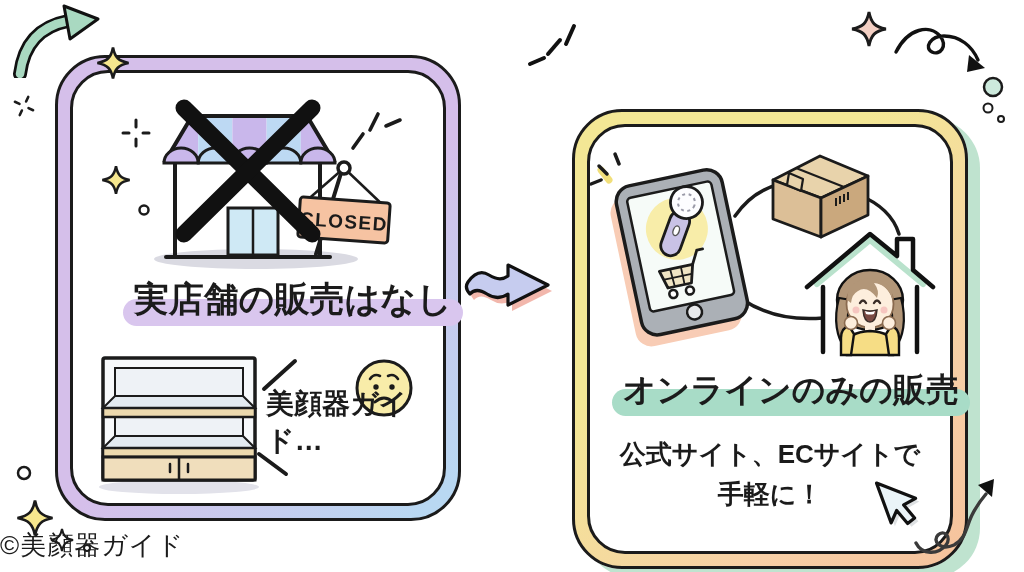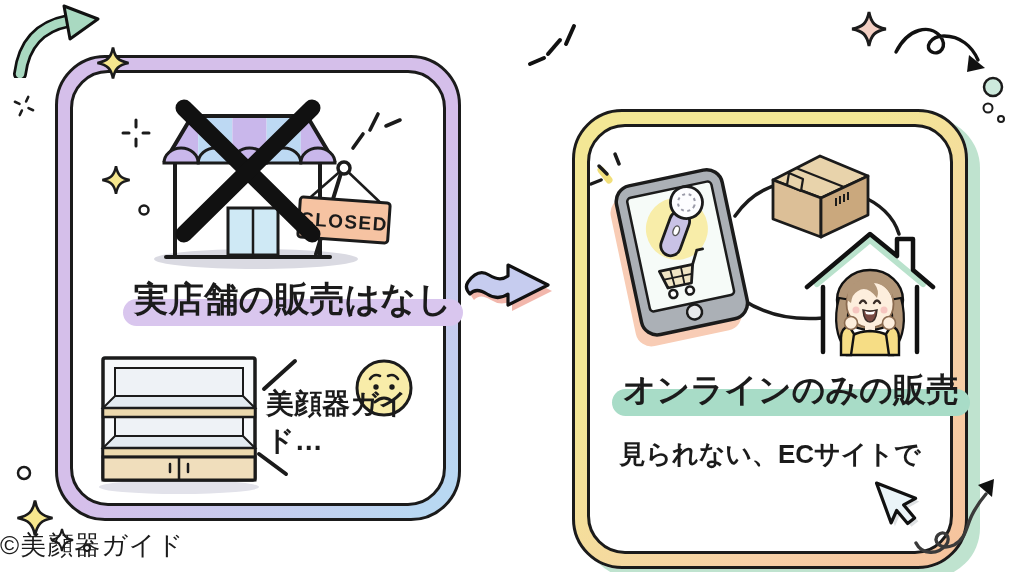--- a/index.html
+++ b/index.html
@@ -214,21 +214,22 @@
       <path d="M324,215 L324,198 Q324,188 316,186 L311,194 L314,215 Z" fill="#f6dd85" stroke="#111" stroke-width="2.4"></path>
       <circle cx="276" cy="183" r="6.5" fill="#fdeedd" stroke="#8a6a4f" stroke-width="1.6"></circle>
       <circle cx="314" cy="183" r="6.5" fill="#fdeedd" stroke="#8a6a4f" stroke-width="1.6"></circle>
     </g>
   </svg>
 
   <div class="headline" id="right-headline">
     <span class="hl hl-mint">オンラインのみの販売</span>
   </div>
   <div id="right-caption">
-    <div>見られない、ECサイトで</div>
+    <div>公式サイト、ECサイトで</div>
+    <div>手軽に！</div>
   </div>
 
   <svg class="illu" style="left:292px;top:360px;z-index:4" width="60" height="66" viewBox="0 0 60 66">
     <g transform="rotate(-12 26 26)">
       <path d="M13,8 L19,50 L27,39 L35,54 L43,50 L35,35 L48,31 Z" fill="#c8cdd1" opacity="0.6" transform="translate(3,4)"></path>
       <path d="M13,8 L19,50 L27,39 L35,54 L43,50 L35,35 L48,31 Z" fill="#eaf4f8" stroke="#111" stroke-width="3.2" stroke-linejoin="round"></path>
     </g>
   </svg>
 </div>
 

